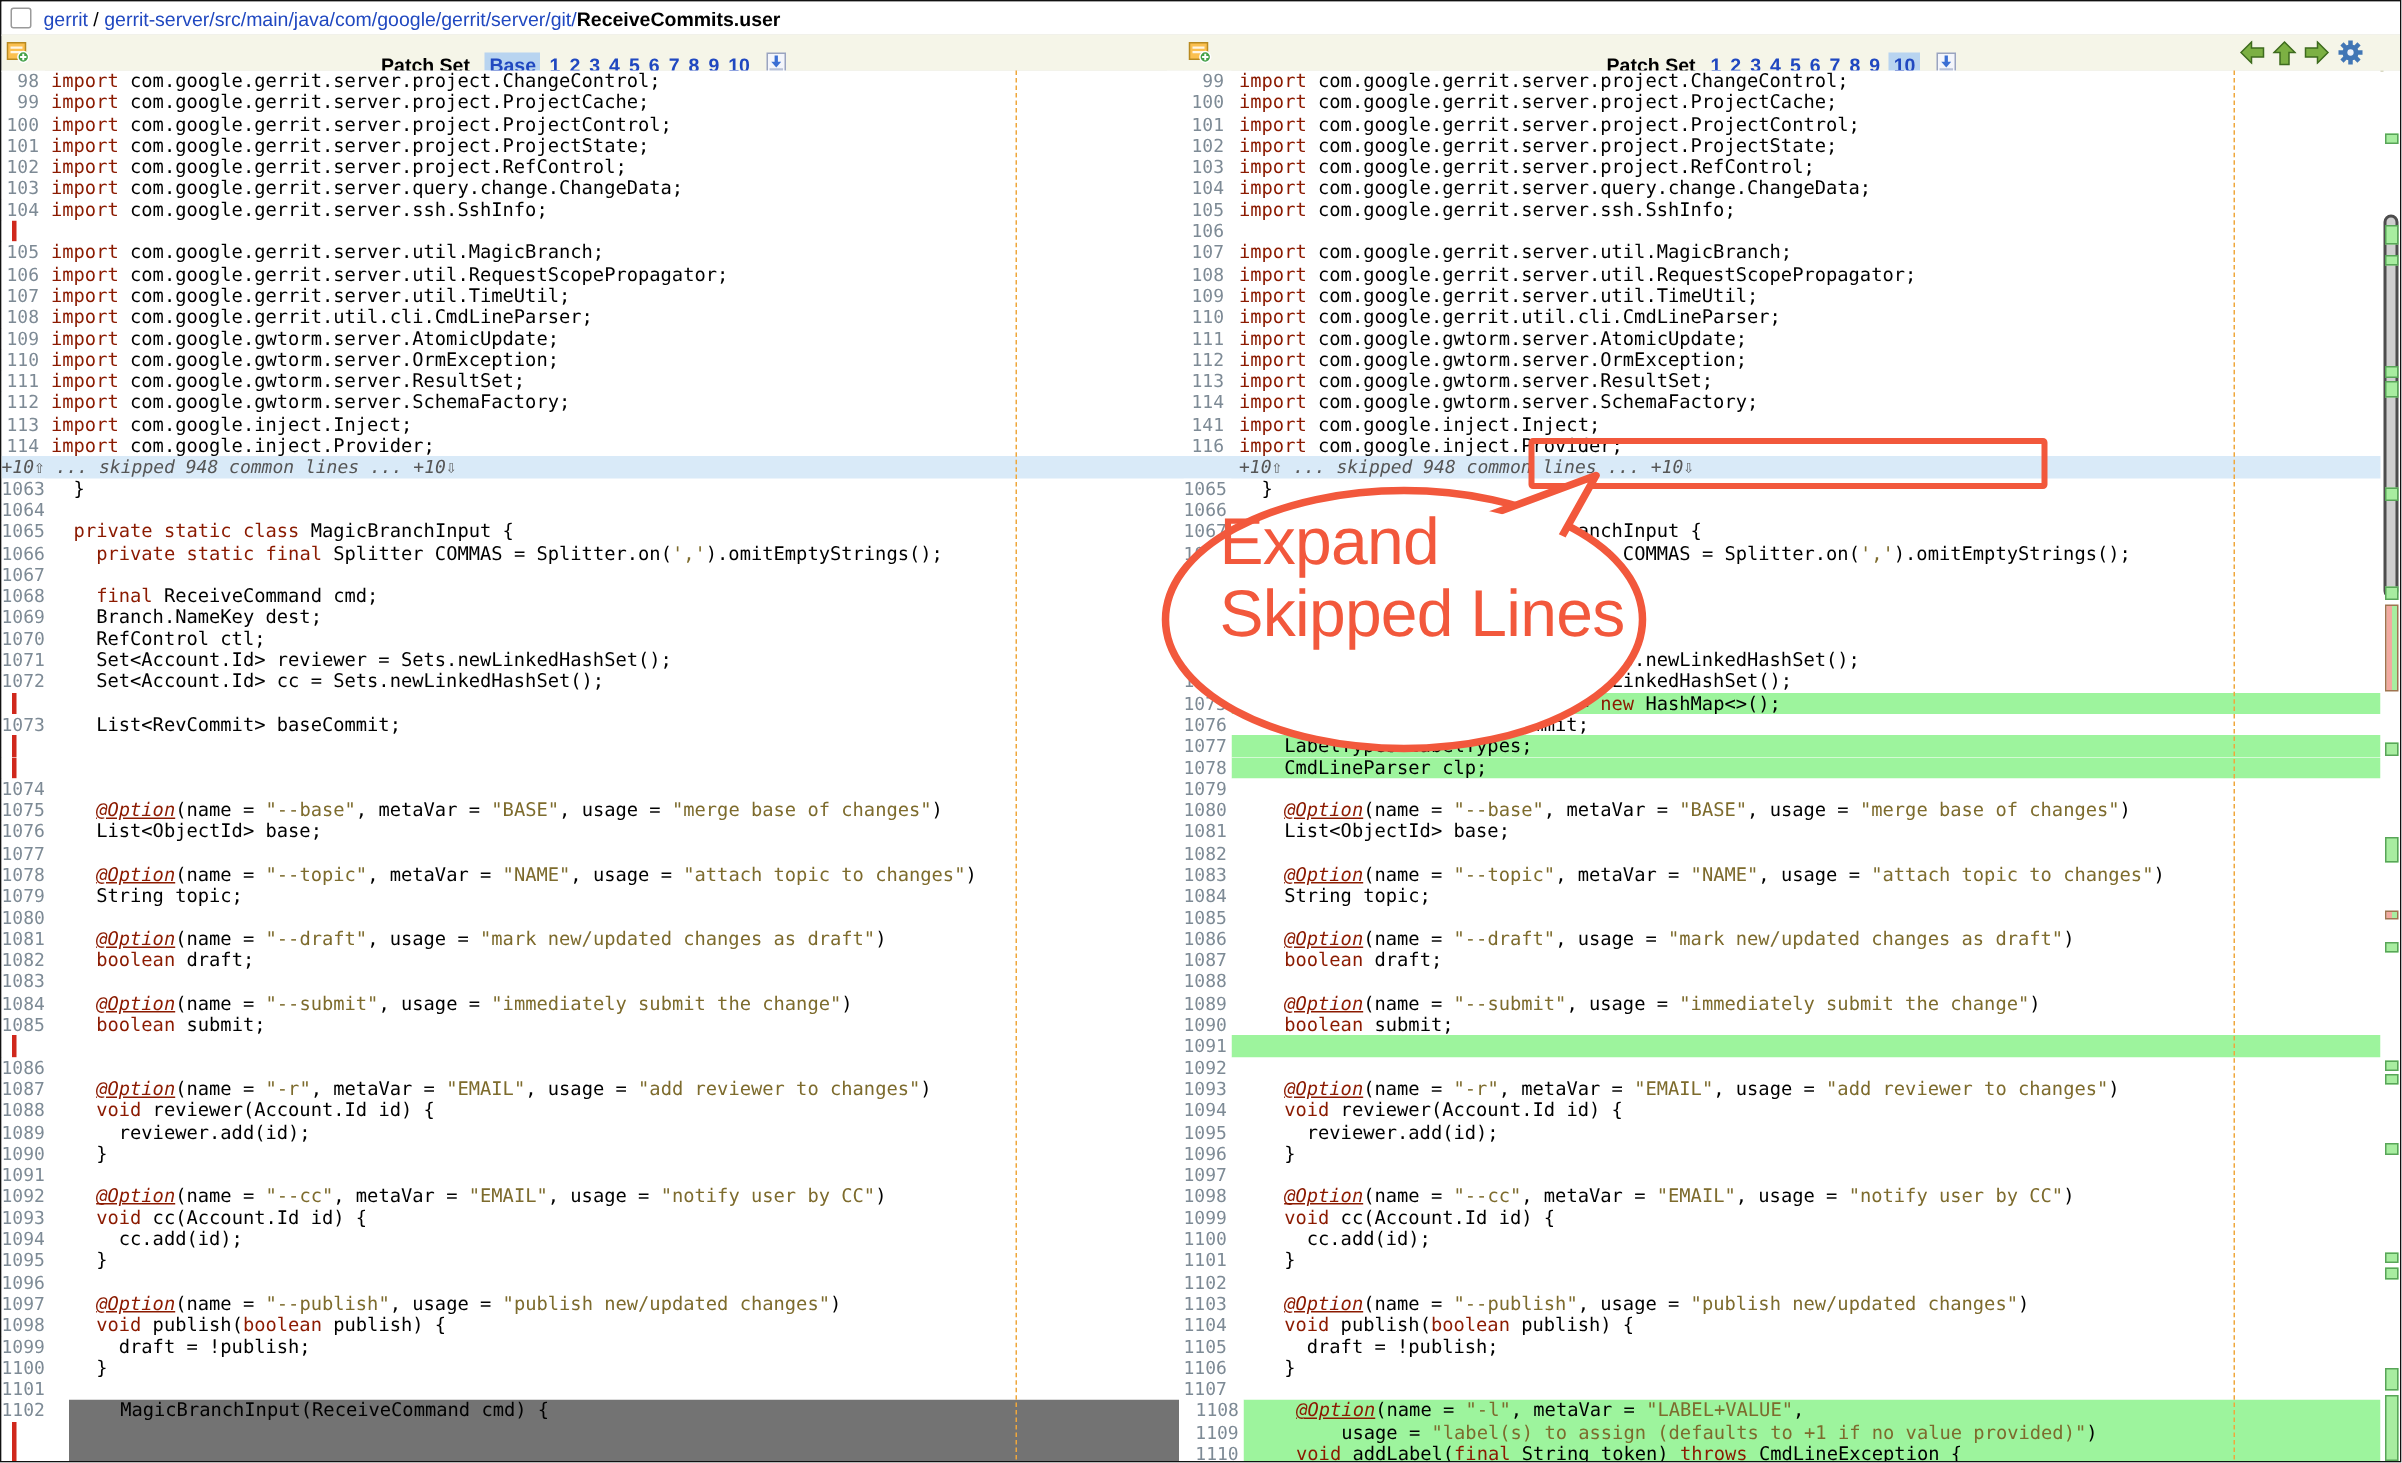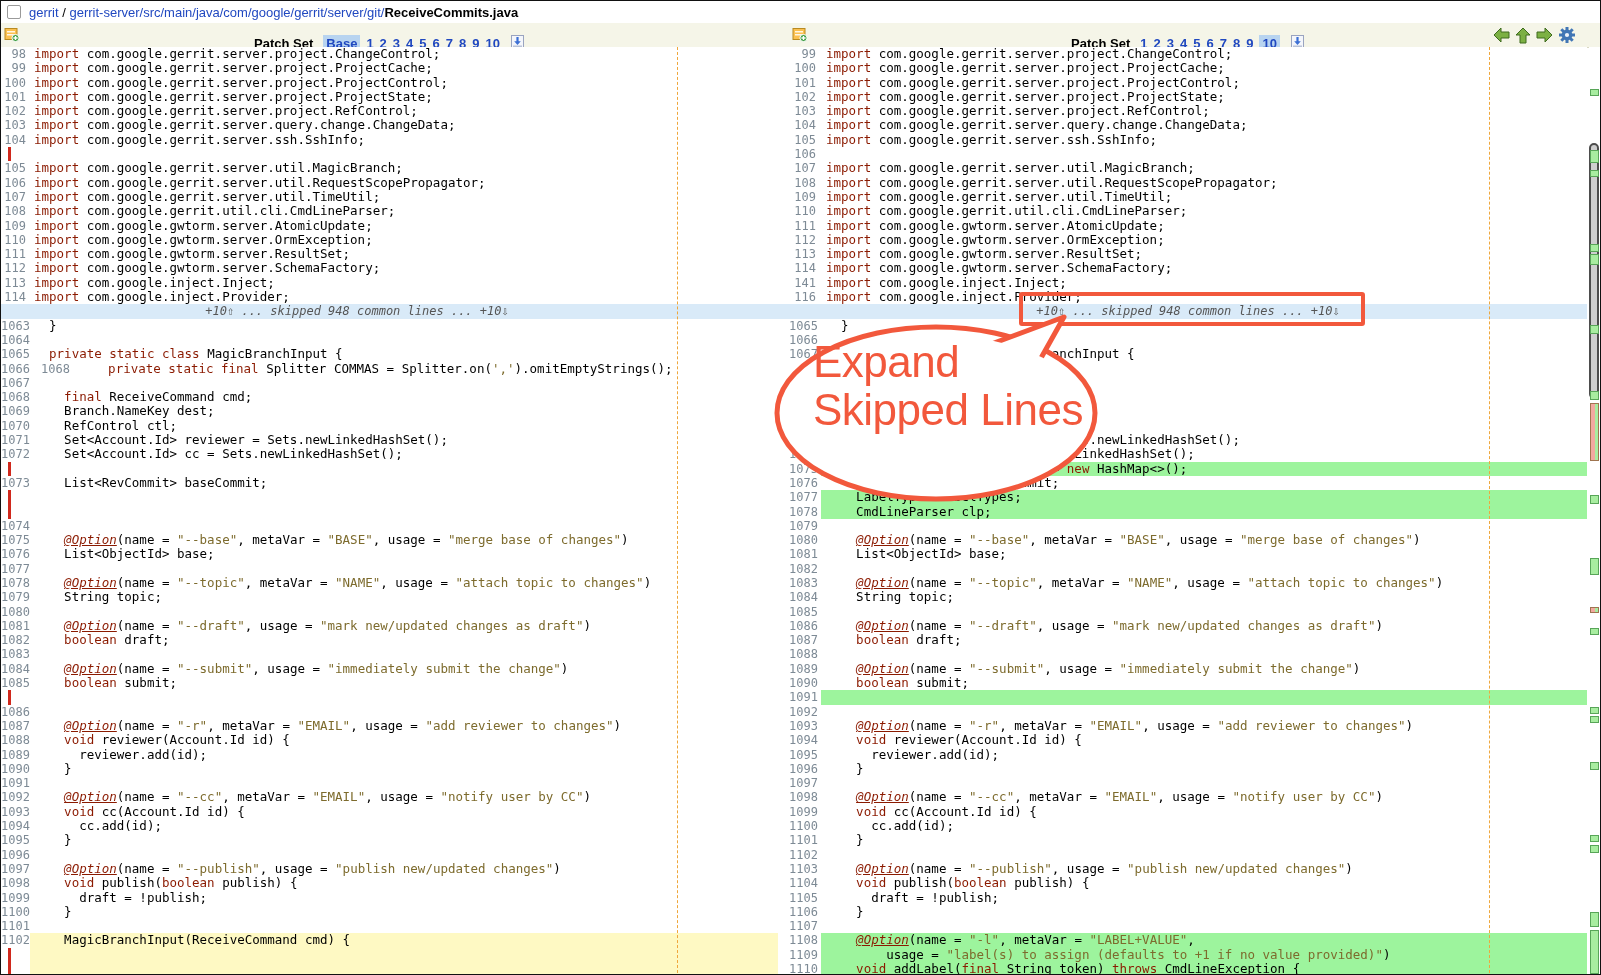--- a/index.html
+++ b/index.html
@@ -22,28 +22,28 @@
   .rows{position:absolute;top:46px;left:0;width:1586px;background:#fff;}
   .row{display:flex;height:14.3px;overflow:hidden;}
   .gut{font:12px/14.3px "DejaVu Sans Mono",monospace;color:#7d8a95;text-align:right;box-sizing:border-box;position:relative;background:#fff;cursor:pointer;}
   .gut.l{width:29px;padding-right:4px;}
   .gut.r{width:32px;padding-right:5px;}
   .cell{font:12.5px/14.3px "DejaVu Sans Mono",monospace;white-space:pre;box-sizing:border-box;overflow:hidden;}
   .cell.l{width:748px;padding-left:4px;}
   .cell.r{width:766px;padding-left:5px;}
   .mid{width:11px;background:#fff;}
   .cell.add{background:#9df49d;}
-  .cell.del{background:#fef9c3;}
+  .cell.del{background:#737373;margin-left:16px;}
   .gapmark{position:absolute;left:7px;top:0;bottom:0;width:3px;background:#d0281c;}
   .tok-k{color:#8b1a00;}
   .tok-a{color:#8b1a00;font-style:italic;text-decoration:underline;}
   .tok-s{color:#7d6b2d;}
   .tok-p{color:#000;}
   .skiprow{position:relative;height:14.3px;background:#d9eaf8;width:1586px;}
-  .skiptext{position:absolute;top:0;height:14px;font:italic 12px/14.3px "DejaVu Sans Mono","DejaVu Sans",monospace;color:#555;text-align:center;cursor:pointer;}
+  .skiptext{position:absolute;top:0;height:14px;font:italic 12px/14.3px "DejaVu Sans Mono","DejaVu Sans",monospace;color:#555;text-align:left;cursor:pointer;}
   .skiptext.left{left:0;width:712px;}
   .skiptext.right{left:825px;width:724px;}
   
   .marginline{position:absolute;top:46px;bottom:1px;width:0;border-left:1px dashed #efa73c;z-index:3;}
   
   .strip{position:absolute;left:1588px;top:46px;width:11px;bottom:1px;background:#fff;z-index:2;}
   .mk{position:absolute;left:1px;width:9px;box-sizing:border-box;border:1px solid #58a558;background:#a8eda0;}
   .mk.gp{background:linear-gradient(90deg,#f2a9a0 50%,#a8eda0 50%);border-color:#9f7550;}
   .thumb{position:absolute;left:0;width:10px;height:256px;top:96px;box-sizing:border-box;border:2px solid #4d4d4d;border-radius:6px;background:rgba(168,168,168,.55);cursor:grab;}
   
@@ -52,21 +52,21 @@
   .callout-text{position:absolute;z-index:7;color:#f2583c;font-size:44px;line-height:46px;letter-spacing:-.5px;}
 </style>
 </head>
 <body>
 
 <div class="window">
 
   <div class="crumbrow">
     <span class="checkbox"></span>
     <span class="crumb">
-      <span class="lnk">gerrit</span><span> / </span><span class="lnk">gerrit-server/src/main/java/com/google/gerrit/server/git/</span><span class="file">ReceiveCommits.java</span>
+      <span class="lnk">gerrit</span><span> / </span><span class="lnk">gerrit-server/src/main/java/com/google/gerrit/server/git/</span><span class="file">ReceiveCommits.user</span>
     </span>
   </div>
 
   <div class="headrow">
     <span class="noteicon" style="left:3px">
       <svg width="16" height="16">
           <rect x="1" y="2.5" width="12" height="11" fill="#fbc050" stroke="#b98a20"></rect>
           <rect x="3" y="5" width="8" height="1.5" fill="#fff" opacity=".85"></rect>
           <rect x="3" y="8" width="8" height="1.5" fill="#fff" opacity=".85"></rect>
           <circle cx="11.5" cy="12" r="3.6" fill="#43a047" stroke="#fff"></circle>
@@ -280,20 +280,21 @@
       </div>
       <div class="row">
         <div class="gut l">1065</div>
         <div class="cell l"><span class="tok-p">  </span><span class="tok-k">private</span><span class="tok-p"> </span><span class="tok-k">static</span><span class="tok-p"> </span><span class="tok-k">class</span><span class="tok-p"> MagicBranchInput {</span></div>
         <div class="mid"></div>
         <div class="gut r">1067</div>
         <div class="cell r"><span class="tok-p">  </span><span class="tok-k">private</span><span class="tok-p"> </span><span class="tok-k">static</span><span class="tok-p"> </span><span class="tok-k">class</span><span class="tok-p"> MagicBranchInput {</span></div>
       </div>
       <div class="row">
         <div class="gut l">1066</div>
+        <div class="cell l"><span class="tok-p">    </span><span class="tok-k">private</span><span class="tok-p"> </span><span class="tok-k">static</span><span class="tok-p"> </span><span class="tok-k">final</span><span class="tok-p"> Splitter COMMAS = Splitter.on(</span><span class="tok-s">','</span><span class="tok-p">).omitEmptyStrings();</span></div>
         <div class="mid"></div>
         <div class="gut r">1068</div>
         <div class="cell r"><span class="tok-p">    </span><span class="tok-k">private</span><span class="tok-p"> </span><span class="tok-k">static</span><span class="tok-p"> </span><span class="tok-k">final</span><span class="tok-p"> Splitter COMMAS = Splitter.on(</span><span class="tok-s">','</span><span class="tok-p">).omitEmptyStrings();</span></div>
       </div>
       <div class="row">
         <div class="gut l">1067</div>
         <div class="cell l"></div>
         <div class="mid"></div>
         <div class="gut r">1069</div>
         <div class="cell r"></div>

